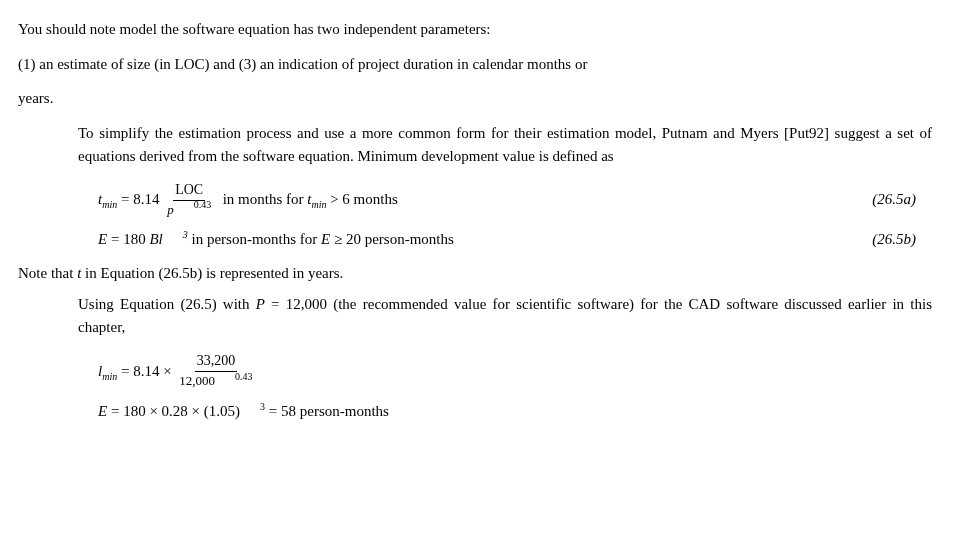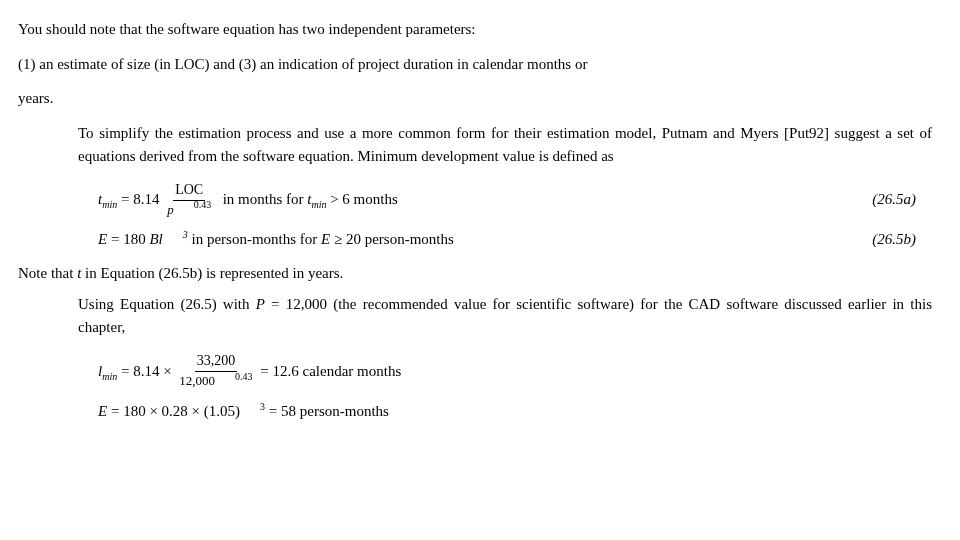--- a/index.html
+++ b/index.html
@@ -104,21 +104,21 @@
       display: flex;
       align-items: center;
       margin: 14px 0 14px 80px;
       font-size: 15px;
     }
   </style>
 </head>
 <body>
 
 <div>
-  <p class="intro-text">You should note that the software equation has two independent parameters:</p>
+  <p class="intro-text">You should note model the software equation has two independent parameters:</p>
   <p class="intro-text">(1) an estimate of size (in LOC) and (3) an indication of project duration in calendar months or</p>
   <p class="intro-text"><span style="font-weight: normal;">years.</span></p>
 </div>
 
 <p class="block-paragraph">To simplify the estimation process and use a more common form for their estimation model, Putnam and Myers [Put92] suggest a set of equations derived from the software equation. Minimum development value is defined as</p>
 
 <div class="equation-row">
   <span class="italic">t<span class="subscript">min</span></span>
   <span>&nbsp;= 8.14&nbsp;</span>
   <span class="fraction">
@@ -141,19 +141,18 @@
   Using Equation (26.5) with <span class="italic">P</span> = 12,000 (the recommended value for scientific software) for the CAD software discussed earlier in this chapter,
 </p>
 
 <div class="equation-row-inline">
   <span class="italic"><span class="italic">l</span><span class="subscript" style="font-style:italic;">min</span></span>
   <span>&nbsp;= 8.14 ×&nbsp;</span>
   <span class="fraction">
     <span class="numerator">33,200</span>
     <span class="denominator">12,000<span class="superscript">0.43</span></span>
   </span>
-  <span>&nbsp;= 12.6 calendar months</span>
 </div>
 
 <div class="equation-row-inline" style="margin-top: 10px;">
   <span class="italic">E</span>
   <span>&nbsp;= 180 × 0.28 × (1.05)<span class="superscript">3</span> = 58 person-months</span>
 </div>
 
 </body></html>

